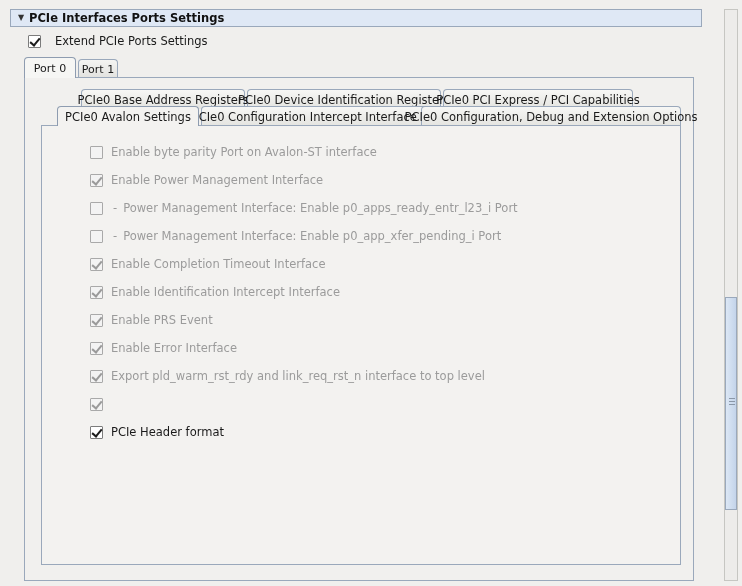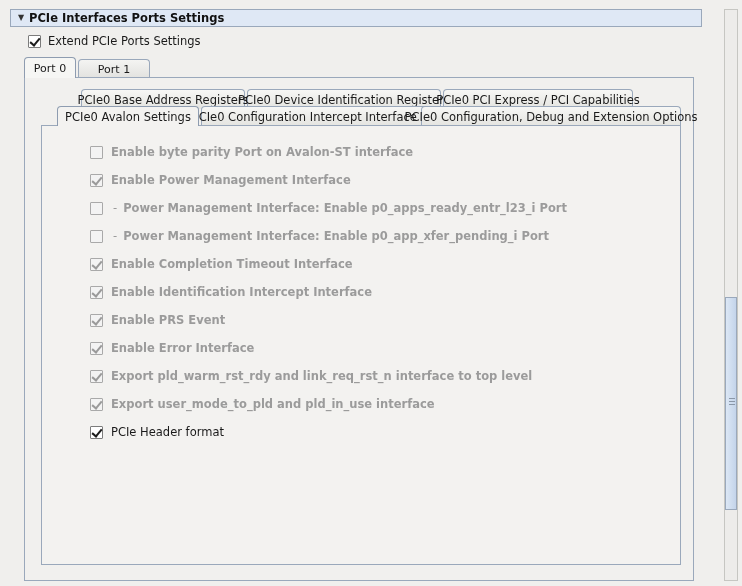--- a/index.html
+++ b/index.html
@@ -50,21 +50,21 @@
     white-space: nowrap;
   }
 
   
   .extend-row {
     position: absolute;
     left: 28px;
     top: 34px;
     display: flex;
     align-items: center;
-    gap: 7px;
+    gap: 14px;
   }
 
   
   .cb {
     width: 13px;
     height: 13px;
     border: 1px solid #7c7c7c;
     background: #ffffff;
     box-sizing: border-box;
     position: relative;
@@ -83,21 +83,21 @@
     transform: rotate(40deg);
   }
   .cb.dis {
     border-color: #a9a9a9;
     background: #f3f3f3;
   }
   .cb.dis.checked::after {
     border-color: #9a9a9a;
   }
   .cb-label { white-space: nowrap; color: #1a1a1a; }
-  .cb-label.dis { color: #9b9b9b; font-weight: bold; }
+  .cb-label.dis { color: #9b9b9b; }
 
   
   .tabstrip-outer {
     position: absolute;
     left: 24px;
     top: 58px;
     width: 670px;
     height: 20px;
   }
   .tab {
@@ -248,21 +248,21 @@
 
   <div class="extend-row">
     <span class="cb checked"></span>
     <span class="cb-label">Extend PCIe Ports Settings</span>
   </div>
 
   <div class="tabstrip-outer">
     <div class="tab selected" style="left:0px; width:52px;">
       <span>Port 0</span>
     </div>
-    <div class="tab" style="left:54px; width:72px;">
+    <div class="tab" style="left:54px; width:40px;">
       <span>Port 1</span>
     </div>
   </div>
 
   <div class="inner-panel">
 
     <div class="tabrow row1">
       <div class="itab" style="left:24px; width:164px;">
         <span>PCIe0 Base Address Registers</span>
       </div>
@@ -332,21 +332,20 @@
           <span class="cb-label dis">Enable Error Interface</span>
         </div>
 
         <div class="opt-row">
           <span class="cb dis checked"></span>
           <span class="cb-label dis">Export pld_warm_rst_rdy and link_req_rst_n interface to top level</span>
         </div>
 
         <div class="opt-row">
           <span class="cb dis checked"></span>
-          <span class="cb-label dis">Export user_mode_to_pld and pld_in_use interface</span>
         </div>
 
 
         <div class="opt-row">
           <span class="cb checked"></span>
           <span class="cb-label">PCIe Header format</span>
         </div>
 
       </div>
     </div>

